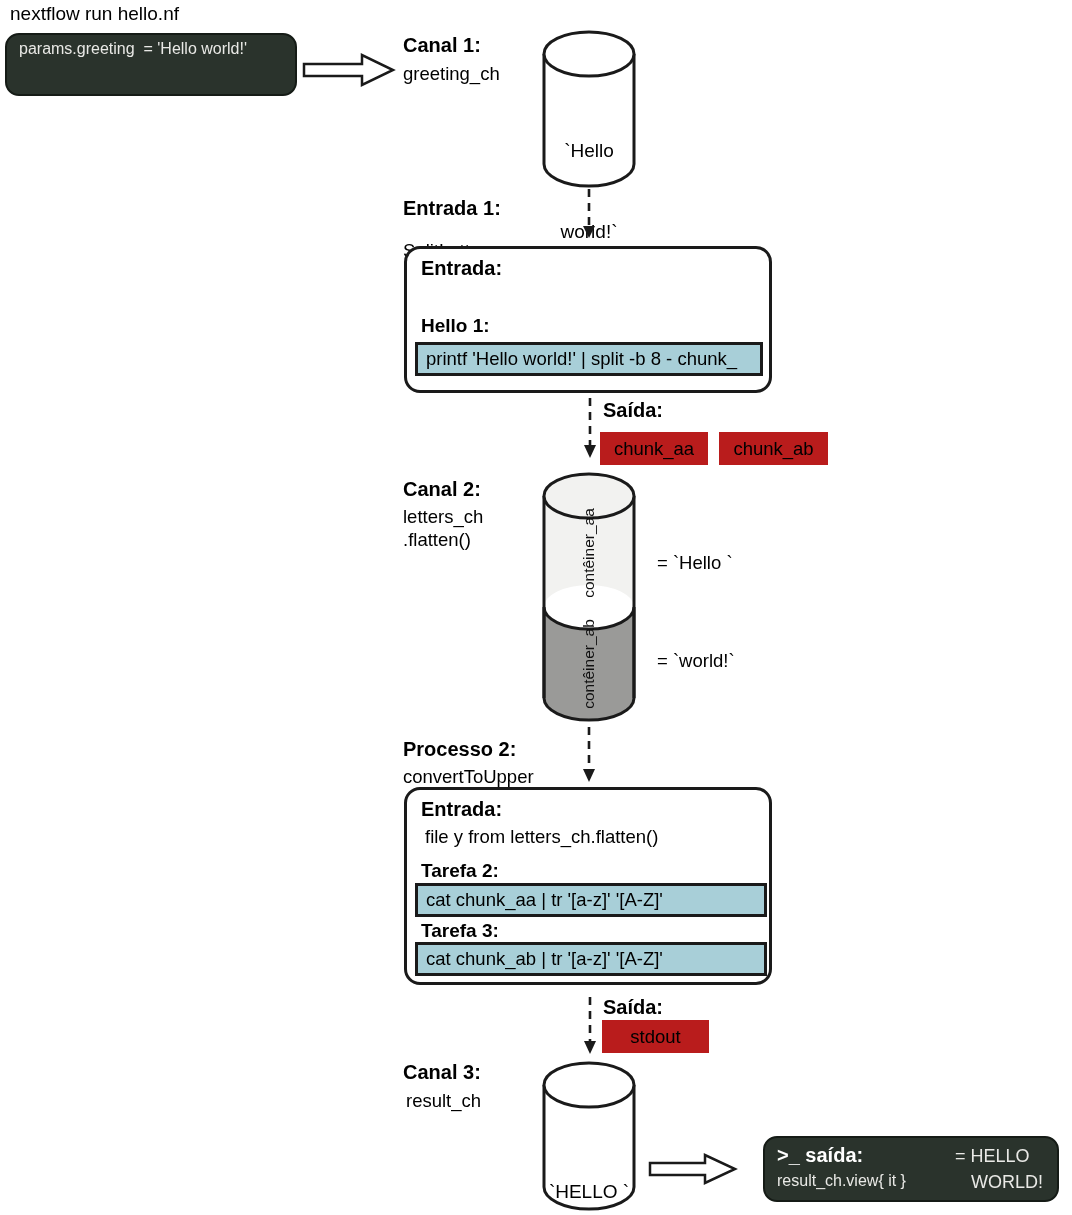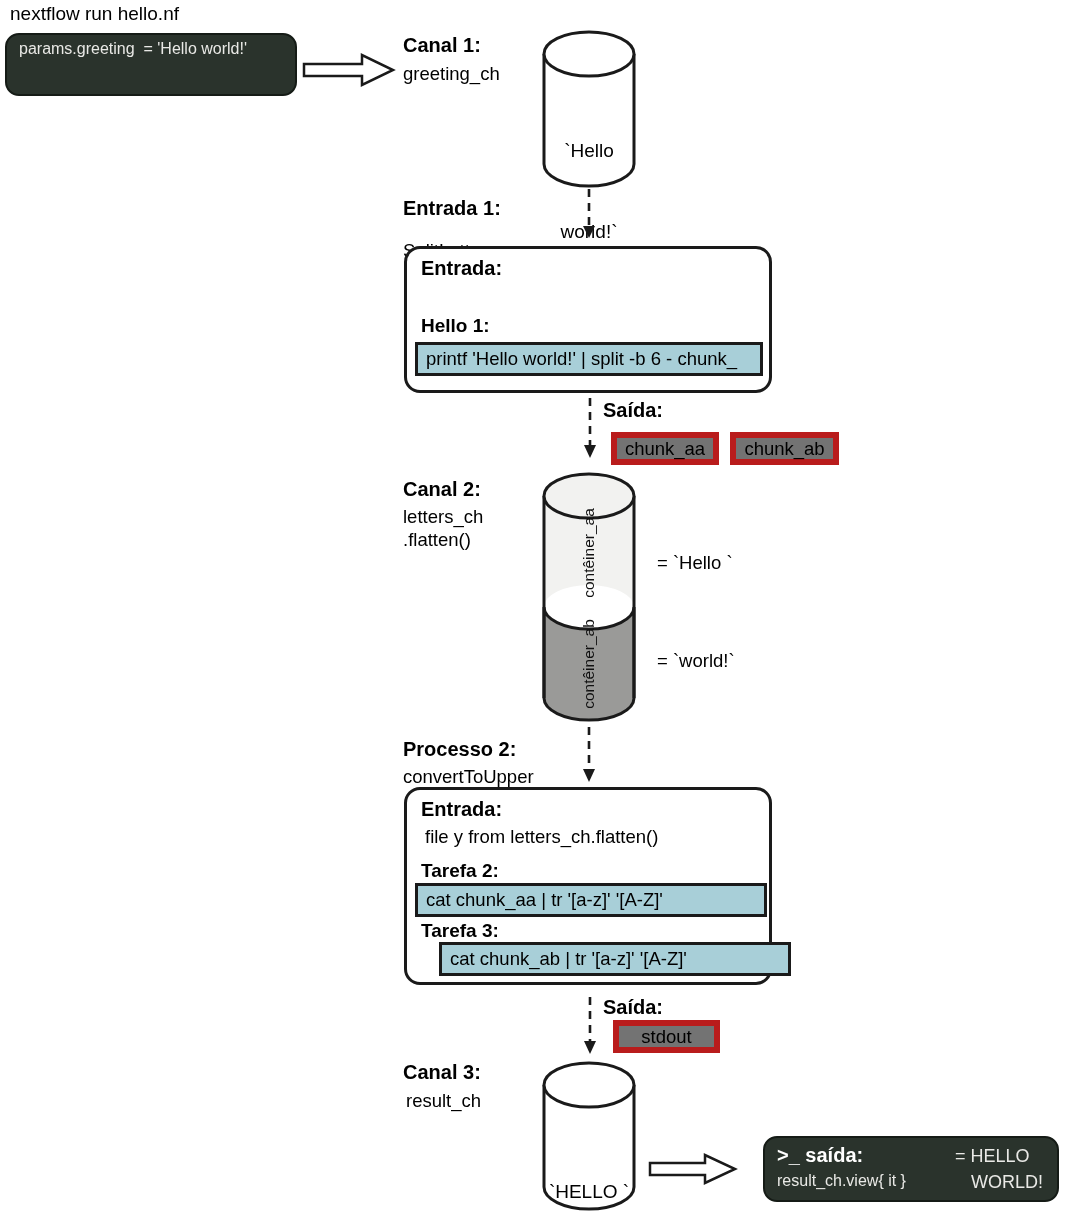--- a/index.html
+++ b/index.html
@@ -7,22 +7,22 @@
         font-family:"Liberation Sans","DejaVu Sans",sans-serif;color:#000;}
   .abs{position:absolute;}
   .h-bold{font-weight:700;font-size:20px;line-height:22px;color:#000;}
   .h-plain{font-size:18.5px;line-height:21px;color:#000;}
   .terminal{background:#2a332c;border:2px solid #151b16;border-radius:14px;color:#f5f5f3;box-sizing:border-box;}
   .term-title{font-weight:700;font-size:20px;color:#ffffff;white-space:pre;}
   .term-code{font-size:16px;color:#e9e9e6;white-space:pre;}
   .proc-box{background:#ffffff;border:3px solid #1a1a1a;border-radius:16px;box-sizing:border-box;}
   .cmd-box{background:#a8cfd8;border:3px solid #1a1a1a;box-sizing:border-box;display:flex;align-items:center;
            padding-left:8px;font-size:18.5px;white-space:pre;}
-  .artifact{background:#737373;border:6px solid #b91c1c;box-sizing:border-box;display:flex;align-items:center;
-            justify-content:center;font-size:18.5px;margin-left:11px;}
+  .artifact{background:#b91c1c;border:6px solid #b91c1c;box-sizing:border-box;display:flex;align-items:center;
+            justify-content:center;font-size:18.5px;}
   .cyl-text{font-size:19px;line-height:27px;text-align:center;white-space:pre;}
   .vlabel{font-size:15.5px;text-align:center;transform:rotate(-90deg);transform-origin:center;color:#111;white-space:nowrap;}
   .eq-val{font-size:18.5px;white-space:pre;}
 </style>
 </head>
 <body>
 
 <div id="page">
 
   <div class="abs h-plain" style="left:10px;top:3px;font-size:19px;">nextflow run hello.nf</div>
@@ -51,21 +51,21 @@
     <line x1="9" y1="1" x2="9" y2="38" stroke="#1a1a1a" stroke-width="2.6" stroke-dasharray="8 6"></line>
     <polygon points="3,38 15,38 9,50" fill="#1a1a1a"></polygon>
   </svg>
 
   <div class="abs h-bold" style="left:403px;top:197px;">Entrada 1:</div>
   <div class="abs h-plain" style="left:403px;top:240px;">SplitLetters</div>
 
   <div class="abs proc-box" style="left:404px;top:246px;width:368px;height:147px;"></div>
   <div class="abs h-bold" style="left:421px;top:257px;">Entrada:</div>
   <div class="abs h-bold" style="left:421px;top:315px;font-size:19px;">Hello 1:</div>
-  <div class="abs cmd-box" style="left:415px;top:342px;width:348px;height:34px;">printf 'Hello world!' | split -b 6 - chunk_</div>
+  <div class="abs cmd-box" style="left:415px;top:342px;width:348px;height:34px;">printf 'Hello world!' | split -b 8 - chunk_</div>
 
   <div class="abs h-bold" style="left:603px;top:399px;">Saída:</div>
   <svg class="abs" style="left:581px;top:397px;" width="18" height="64" viewBox="0 0 18 64">
     <line x1="9" y1="1" x2="9" y2="48" stroke="#1a1a1a" stroke-width="2.6" stroke-dasharray="8 6"></line>
     <polygon points="3,48 15,48 9,61" fill="#1a1a1a"></polygon>
   </svg>
 
   <div class="abs artifact" style="left:600px;top:432px;width:108px;height:33px;">chunk_aa</div>
   <div class="abs artifact" style="left:719px;top:432px;width:109px;height:33px;">chunk_ab</div>
 
@@ -91,21 +91,21 @@
 
   <div class="abs h-bold" style="left:403px;top:738px;">Processo 2:</div>
   <div class="abs h-plain" style="left:403px;top:766px;">convertToUpper</div>
 
   <div class="abs proc-box" style="left:404px;top:787px;width:368px;height:198px;"></div>
   <div class="abs h-bold" style="left:421px;top:798px;">Entrada:</div>
   <div class="abs h-plain" style="left:425px;top:826px;">file y from letters_ch.flatten()</div>
   <div class="abs h-bold" style="left:421px;top:860px;font-size:19px;">Tarefa 2:</div>
   <div class="abs cmd-box" style="left:415px;top:883px;width:352px;height:34px;">cat chunk_aa | tr '[a-z]' '[A-Z]'</div>
   <div class="abs h-bold" style="left:421px;top:920px;font-size:19px;">Tarefa 3:</div>
-  <div class="abs cmd-box" style="left:439px;top:942px;width:352px;height:34px;">cat chunk_ab | tr '[a-z]' '[A-Z]'</div>
+  <div class="abs cmd-box" style="left:415px;top:942px;width:352px;height:34px;">cat chunk_ab | tr '[a-z]' '[A-Z]'</div>
 
   <div class="abs h-bold" style="left:603px;top:996px;">Saída:</div>
   <svg class="abs" style="left:581px;top:996px;" width="18" height="60" viewBox="0 0 18 60">
     <line x1="9" y1="1" x2="9" y2="45" stroke="#1a1a1a" stroke-width="2.6" stroke-dasharray="8 6"></line>
     <polygon points="3,45 15,45 9,58" fill="#1a1a1a"></polygon>
   </svg>
   <div class="abs artifact" style="left:602px;top:1020px;width:107px;height:33px;">stdout</div>
 
   <div class="abs h-bold" style="left:403px;top:1061px;">Canal 3:</div>
   <div class="abs h-plain" style="left:406px;top:1090px;">result_ch</div>

